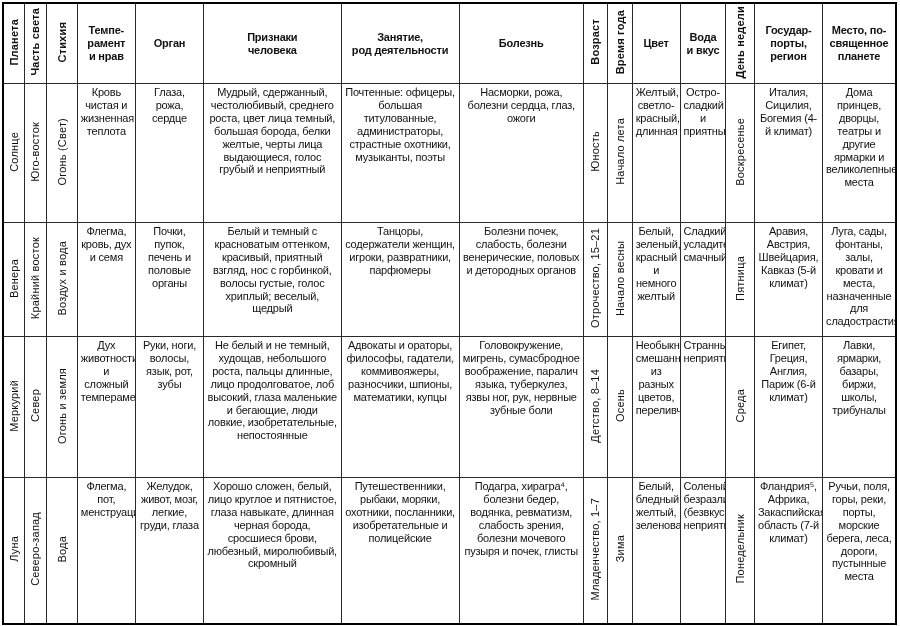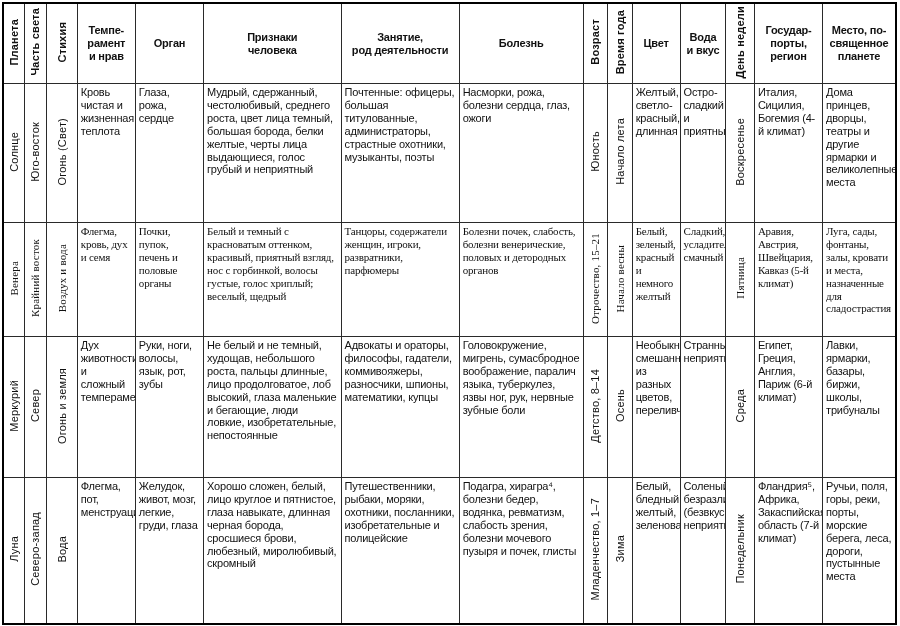--- a/index.html
+++ b/index.html
@@ -49,29 +49,29 @@
   .vtext {
     display: inline-block;
     writing-mode: vertical-rl;
     transform: rotate(180deg);
     white-space: nowrap;
     letter-spacing: 0.2px;
   }
   th.vh .vtext { font-weight: bold; }
   
   td.c {
-    text-align: left;
+    text-align: center;
     vertical-align: top;
   }
   
   .dbl { border-left: 4px double #000000; }
   
   tr.r-head    { height: 73px; }
   tr.r-sun     { height: 139px; }
-  tr.r-venus   { height: 114px; font-family: Liberation Serif, serif; }
+  tr.r-venus   { height: 114px; }
   tr.r-mercury { height: 141px; }
   tr.r-moon    { height: 146px; }
 </style>
 </head>
 <body>
 
 <div class="page">
   <table class="grid">
     <colgroup>
       <col style="width:21px">

